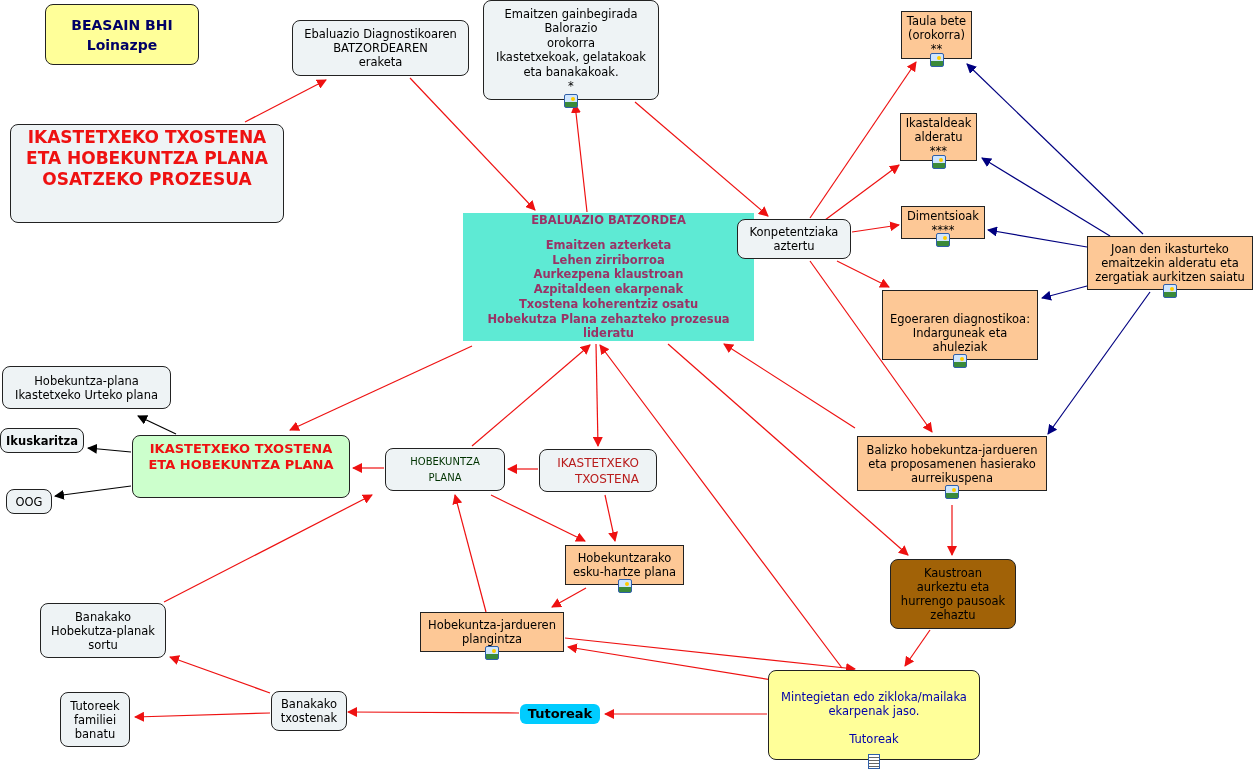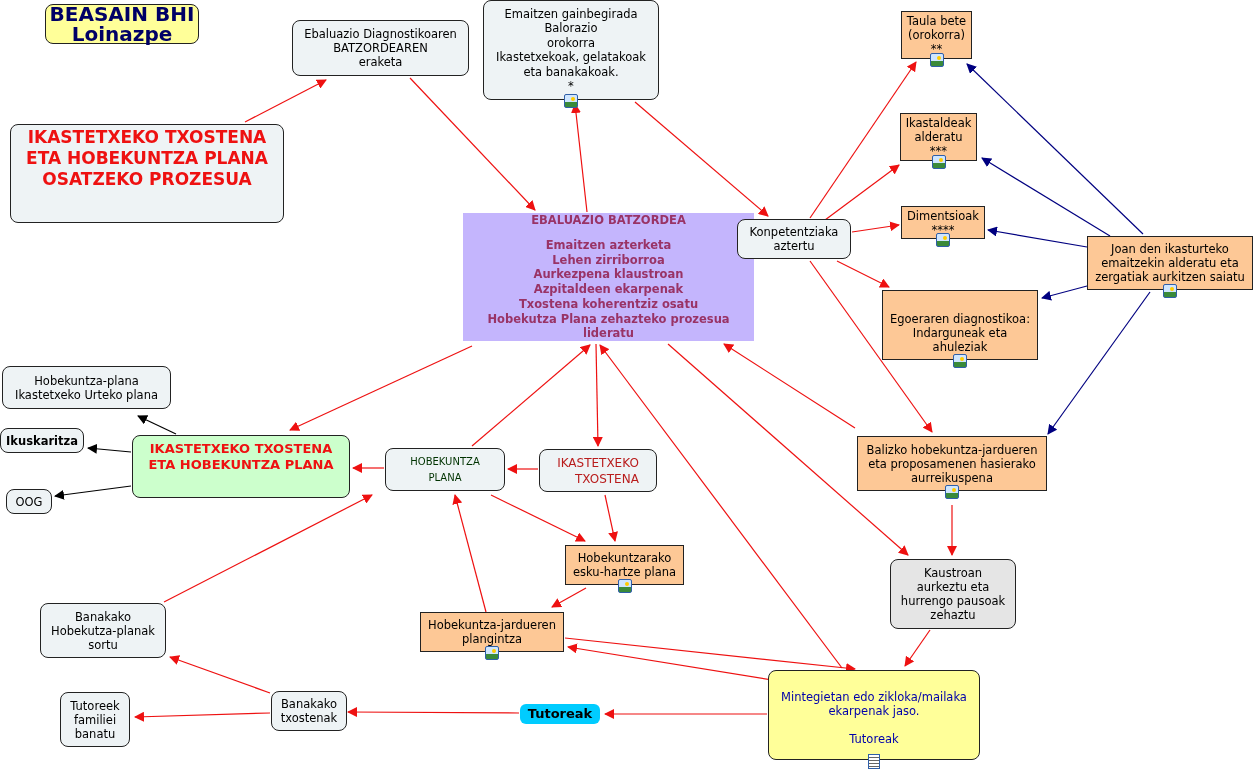--- a/index.html
+++ b/index.html
@@ -8,21 +8,21 @@
   #edges { position:absolute; left:0; top:0; width:1256px; height:772px; }
   .node { position:absolute; box-sizing:border-box; border:1px solid #222;
           text-align:center; font-size:11.5px; line-height:14px; color:#000;
           display:flex; flex-direction:column; align-items:center; justify-content:center;
           white-space:pre-line; cursor:pointer; }
   .rounded { border-radius:8px; }
   .grey { background:#eef3f5; }
   .peach { background:#fdc896; }
   .yellow { background:#ffff99; }
   .green { background:#ccffcc; }
-  .purple { background:#e5e5e5; }
+  .purple { background:#a16207; }
   .img-icon { width:14px; height:14px; box-sizing:border-box; border:1px solid #2f5fa8;
               border-radius:2px; background:linear-gradient(#cfe6ff 0 55%, #3a8a3a 55% 100%);
               position:absolute; bottom:-9px; left:50%; margin-left:-7px; }
   .img-icon::after { content:""; position:absolute; right:2px; top:2px; width:4px; height:4px;
               background:#ffcc00; border-radius:50%; }
   .doc-icon { width:12px; height:15px; box-sizing:border-box; border:1px solid #2f5fa8;
               background:repeating-linear-gradient(#fff 0 2px, #666 2px 3px);
               position:absolute; bottom:-10px; left:50%; margin-left:-6px; }
 </style>
 </head>
@@ -79,21 +79,21 @@
     <line x1="1087" y1="286" x2="1042" y2="298" marker-end="url(#ab)"></line>
     <line x1="1150" y1="292" x2="1048" y2="434" marker-end="url(#ab)"></line>
   </g>
   <g stroke="#000" stroke-width="1.2" fill="none">
     <line x1="176" y1="434" x2="138" y2="416" marker-end="url(#ak)"></line>
     <line x1="131" y1="452" x2="88" y2="448" marker-end="url(#ak)"></line>
     <line x1="131" y1="486" x2="55" y2="496" marker-end="url(#ak)"></line>
   </g>
 </svg>
 
-<div class="node rounded" style="left:45px;top:4px;width:154px;height:40px;background:#ffff99;font-weight:bold;font-size:20px;line-height:20px;color:#000066;">
+<div class="node rounded" style="left:45px;top:4px;width:154px;height:61px;background:#ffff99;font-weight:bold;font-size:14px;line-height:20px;color:#000066;">
   <span>BEASAIN BHI
 Loinazpe</span>
 </div>
 
 <div class="node rounded grey" style="left:10px;top:124px;width:274px;height:99px;justify-content:flex-start;padding-top:2px;font-weight:bold;font-size:17px;line-height:21px;color:#ee1111;">
   <span>IKASTETXEKO TXOSTENA
 ETA HOBEKUNTZA PLANA
 OSATZEKO PROZESUA</span>
 </div>
 
@@ -106,21 +106,21 @@
 <div class="node rounded grey" style="left:483px;top:0px;width:176px;height:100px;line-height:14.5px;">
   <span>Emaitzen gainbegirada
 Balorazio
 orokorra
 Ikastetxekoak, gelatakoak
 eta banakakoak.
 *</span>
   <span class="img-icon"></span>
 </div>
 
-<div class="node" style="left:463px;top:213px;width:291px;height:128px;border:none;background:#c4b5fd;color:#993366;font-weight:bold;font-size:11.5px;line-height:14.7px;justify-content:flex-start;">
+<div class="node" style="left:463px;top:213px;width:291px;height:128px;border:none;background:#5eead4;color:#993366;font-weight:bold;font-size:11.5px;line-height:14.7px;justify-content:flex-start;">
   <span>EBALUAZIO BATZORDEA</span>
   <span style="height:14px"></span>
   <span>Emaitzen azterketa
 Lehen zirriborroa
 Aurkezpena klaustroan
 Azpitaldeen ekarpenak
 Txostena koherentziz osatu
 Hobekutza Plana zehazteko prozesua
 lideratu</span>
 </div>

